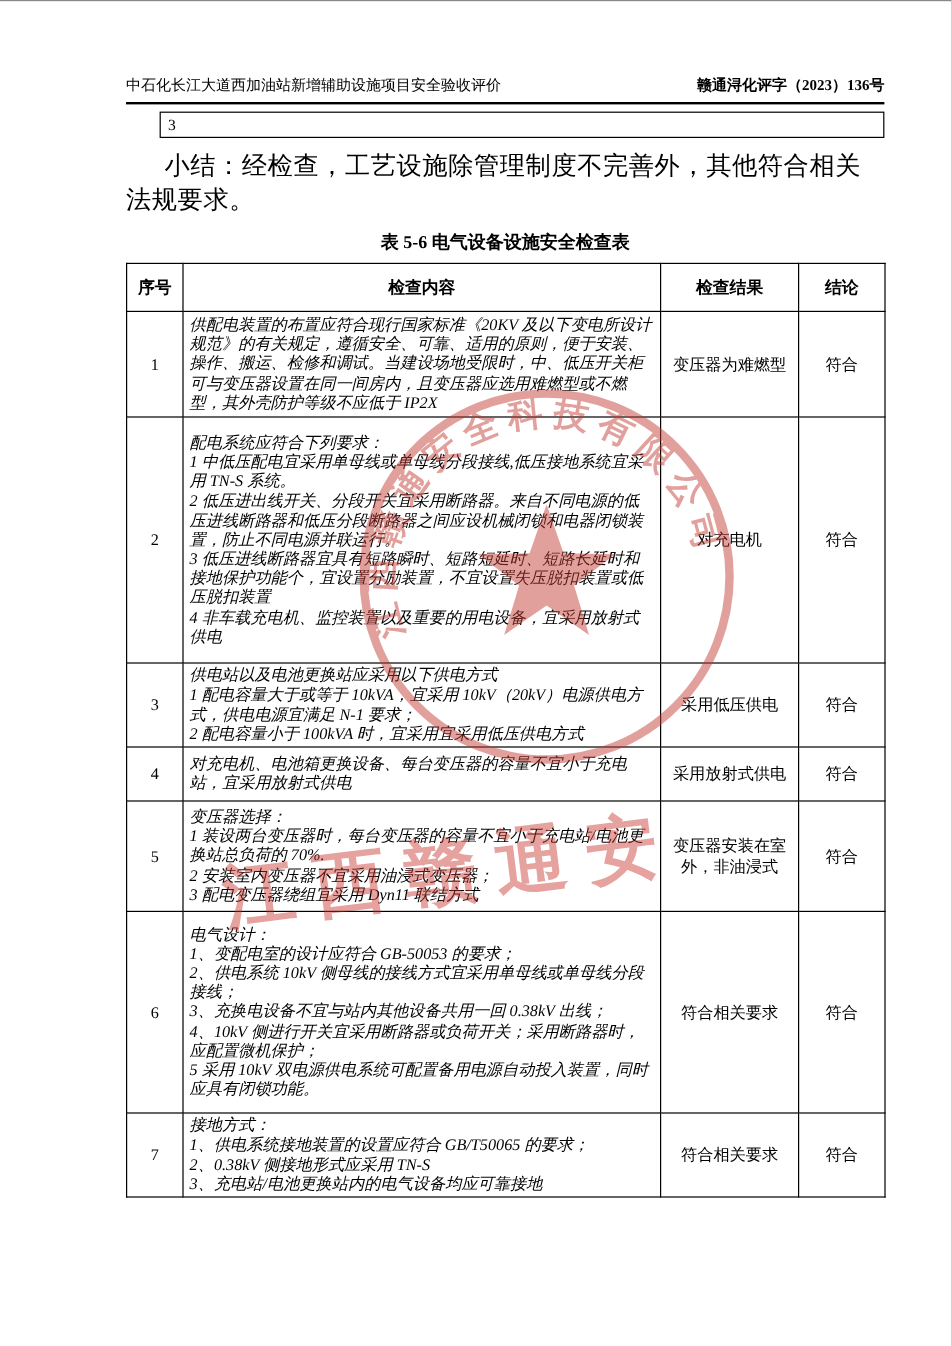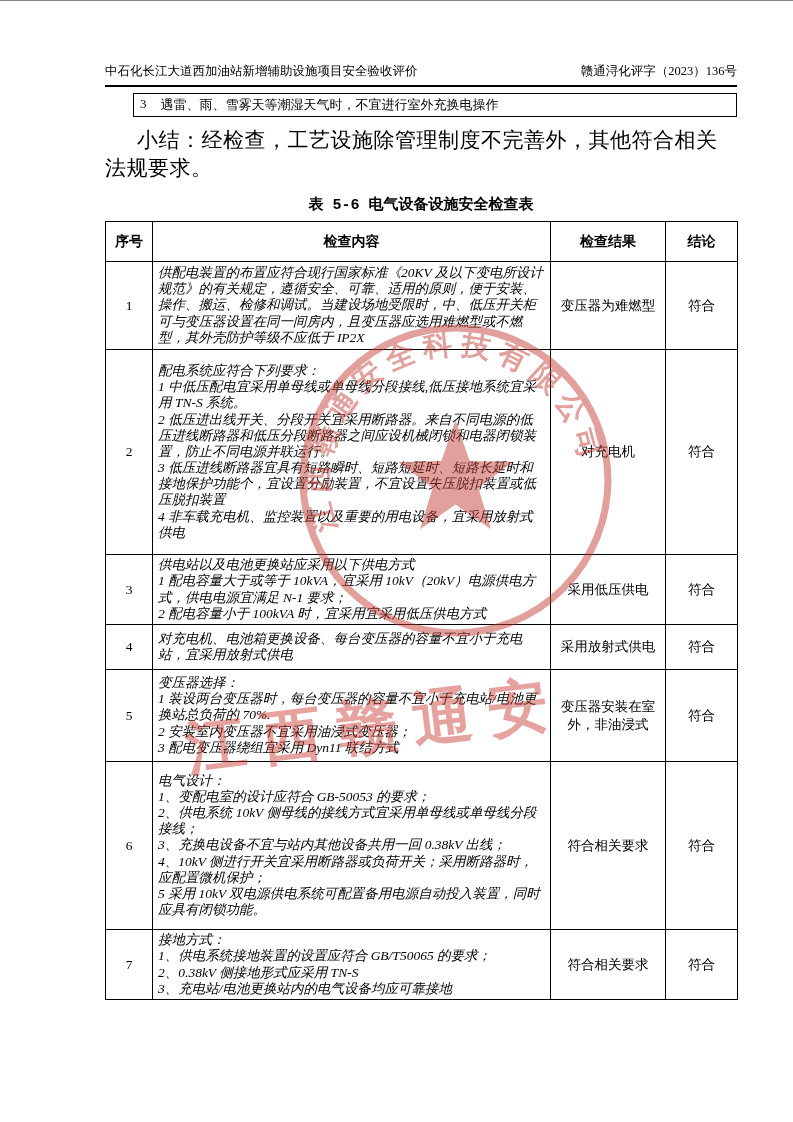--- a/index.html
+++ b/index.html
@@ -13,21 +13,21 @@
     color:#000;
     overflow:hidden;
   }
   
   .hdr {
     display:flex; justify-content:space-between; align-items:flex-end;
     border-bottom:2px solid #000;
     padding-bottom:5px;
     font-size:12.5px;
   }
-  .hdr .right { font-weight:normal; }
+  .hdr .right { font-weight:bold; }
   
   .prev-row {
     margin-left:28px;
     border:1px solid #000;
     font-size:13px;
     padding:2px 6px;
     display:flex; gap:14px;
     margin-top:6px;
   }
   
@@ -43,21 +43,20 @@
     font-size:17px;
     font-weight:bold;
   }
   
   .caption {
     margin-top:13px;
     text-align:center;
     font-weight:bold;
     font-size:15px;
     margin-bottom:7px;
-    font-family:Liberation Mono, monospace;
   }
   
   table.check {
     width:100%;
     border-collapse:collapse;
     table-layout:fixed;
   }
   table.check th, table.check td {
     border:1px solid #000;
     vertical-align:middle;
@@ -128,21 +127,20 @@
 
 <div class="page">
 
   <div class="hdr">
     <span class="left">中石化长江大道西加油站新增辅助设施项目安全验收评价</span>
     <span class="right">赣通浔化评字（2023）136号</span>
   </div>
 
   <div class="prev-row">
     <span>3</span>
-    <span>遇雷、雨、雪雾天等潮湿天气时，不宜进行室外充换电操作</span>
   </div>
 
   <p class="summary">小结：经检查，工艺设施除管理制度不完善外，其他符合相关法规要求。</p>
 
 
   <div class="caption">表 5-6 电气设备设施安全检查表</div>
 
   <table class="check">
     <colgroup>
       <col class="c-no">

